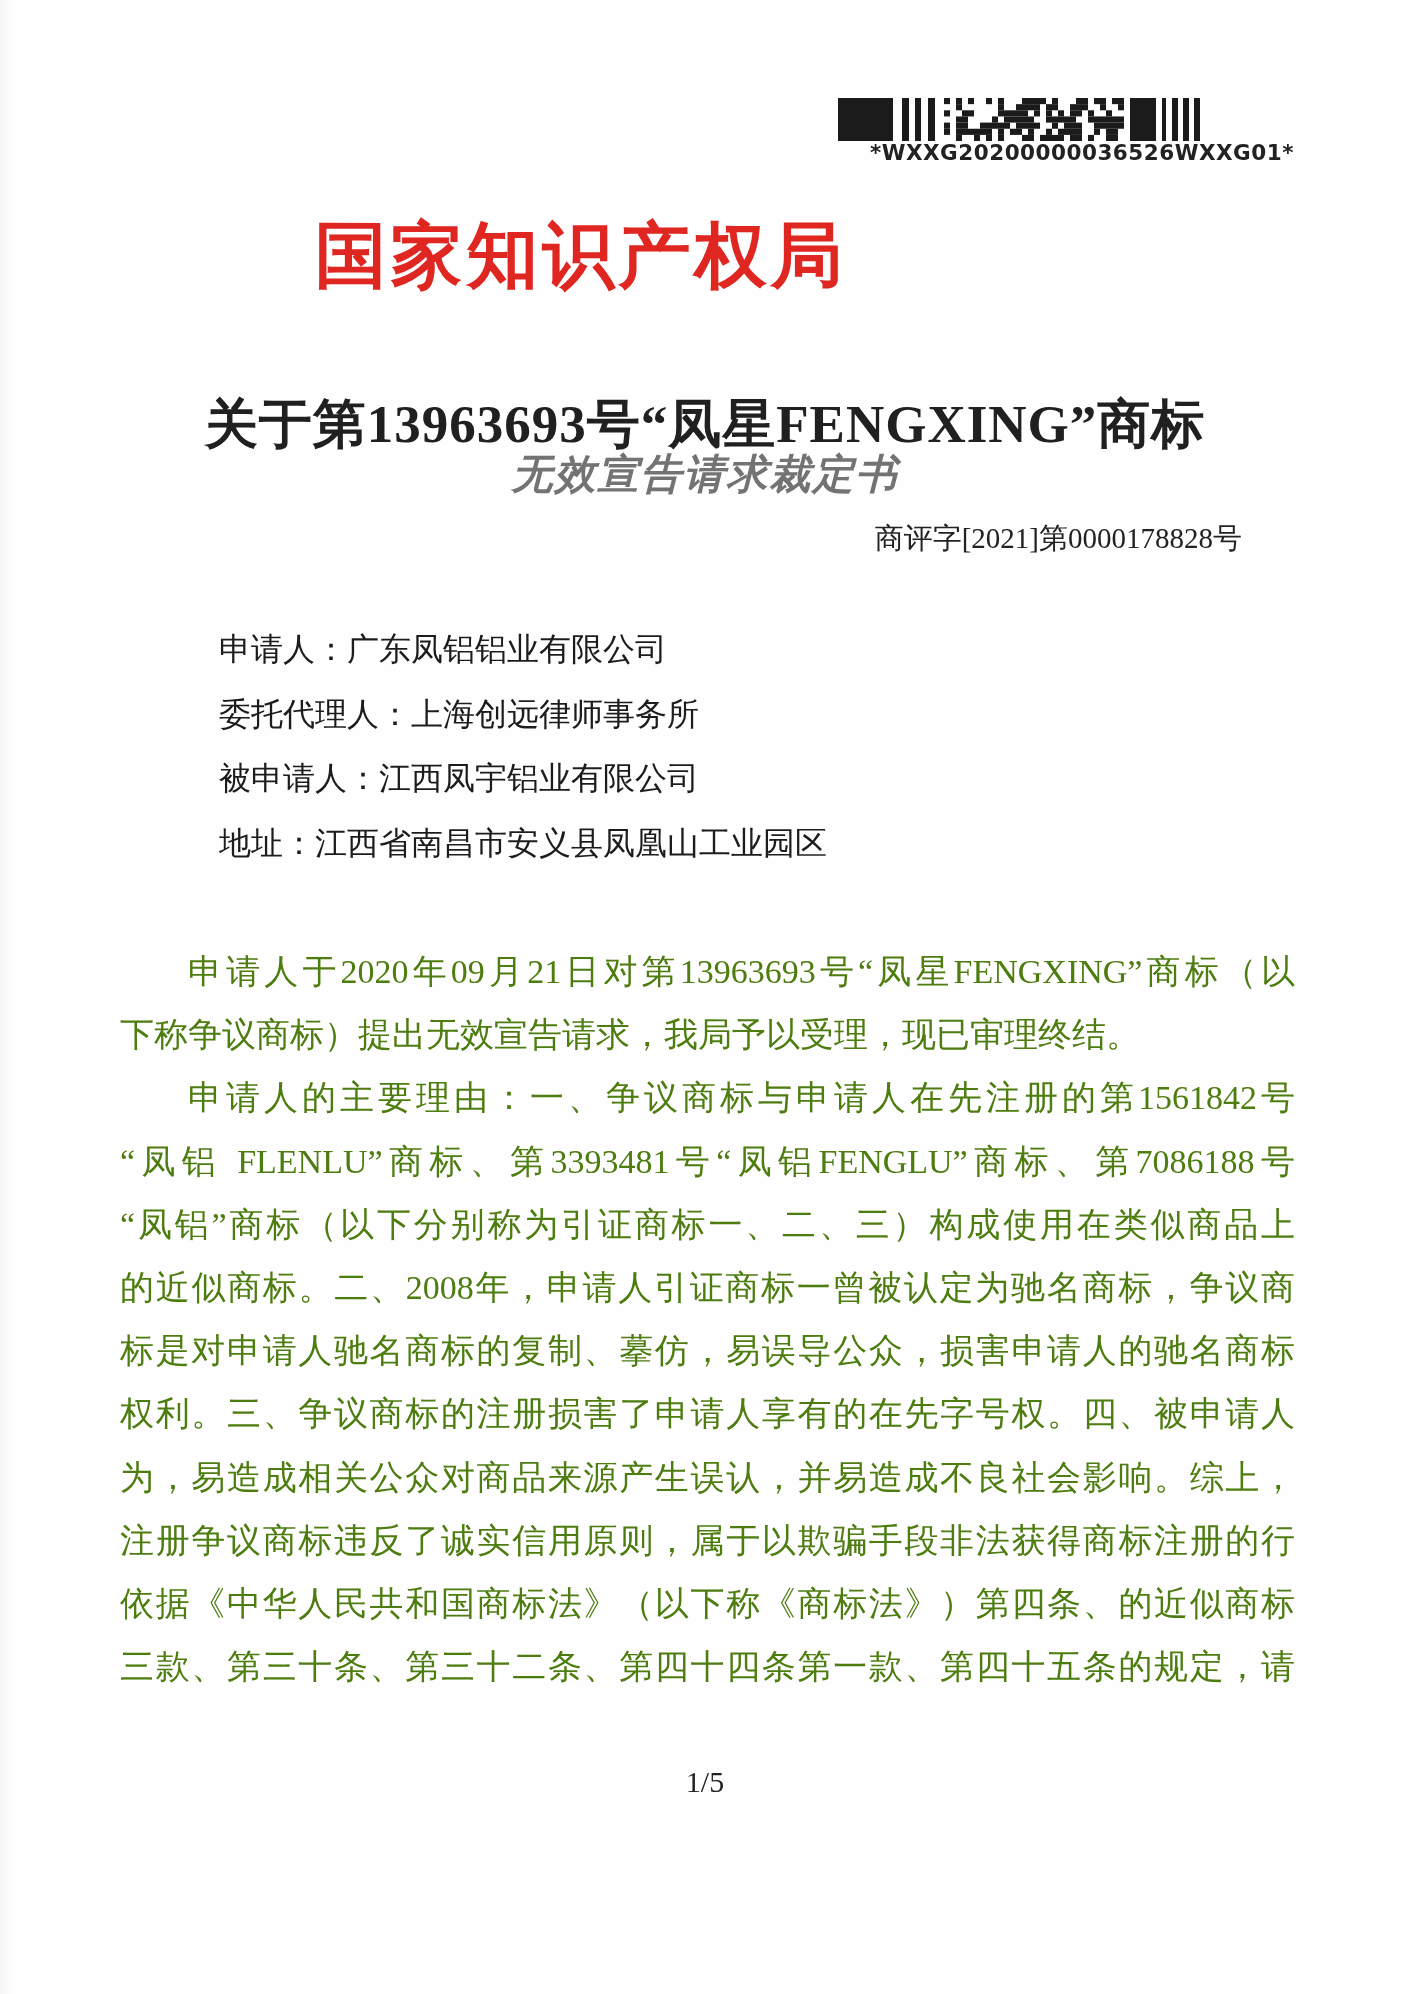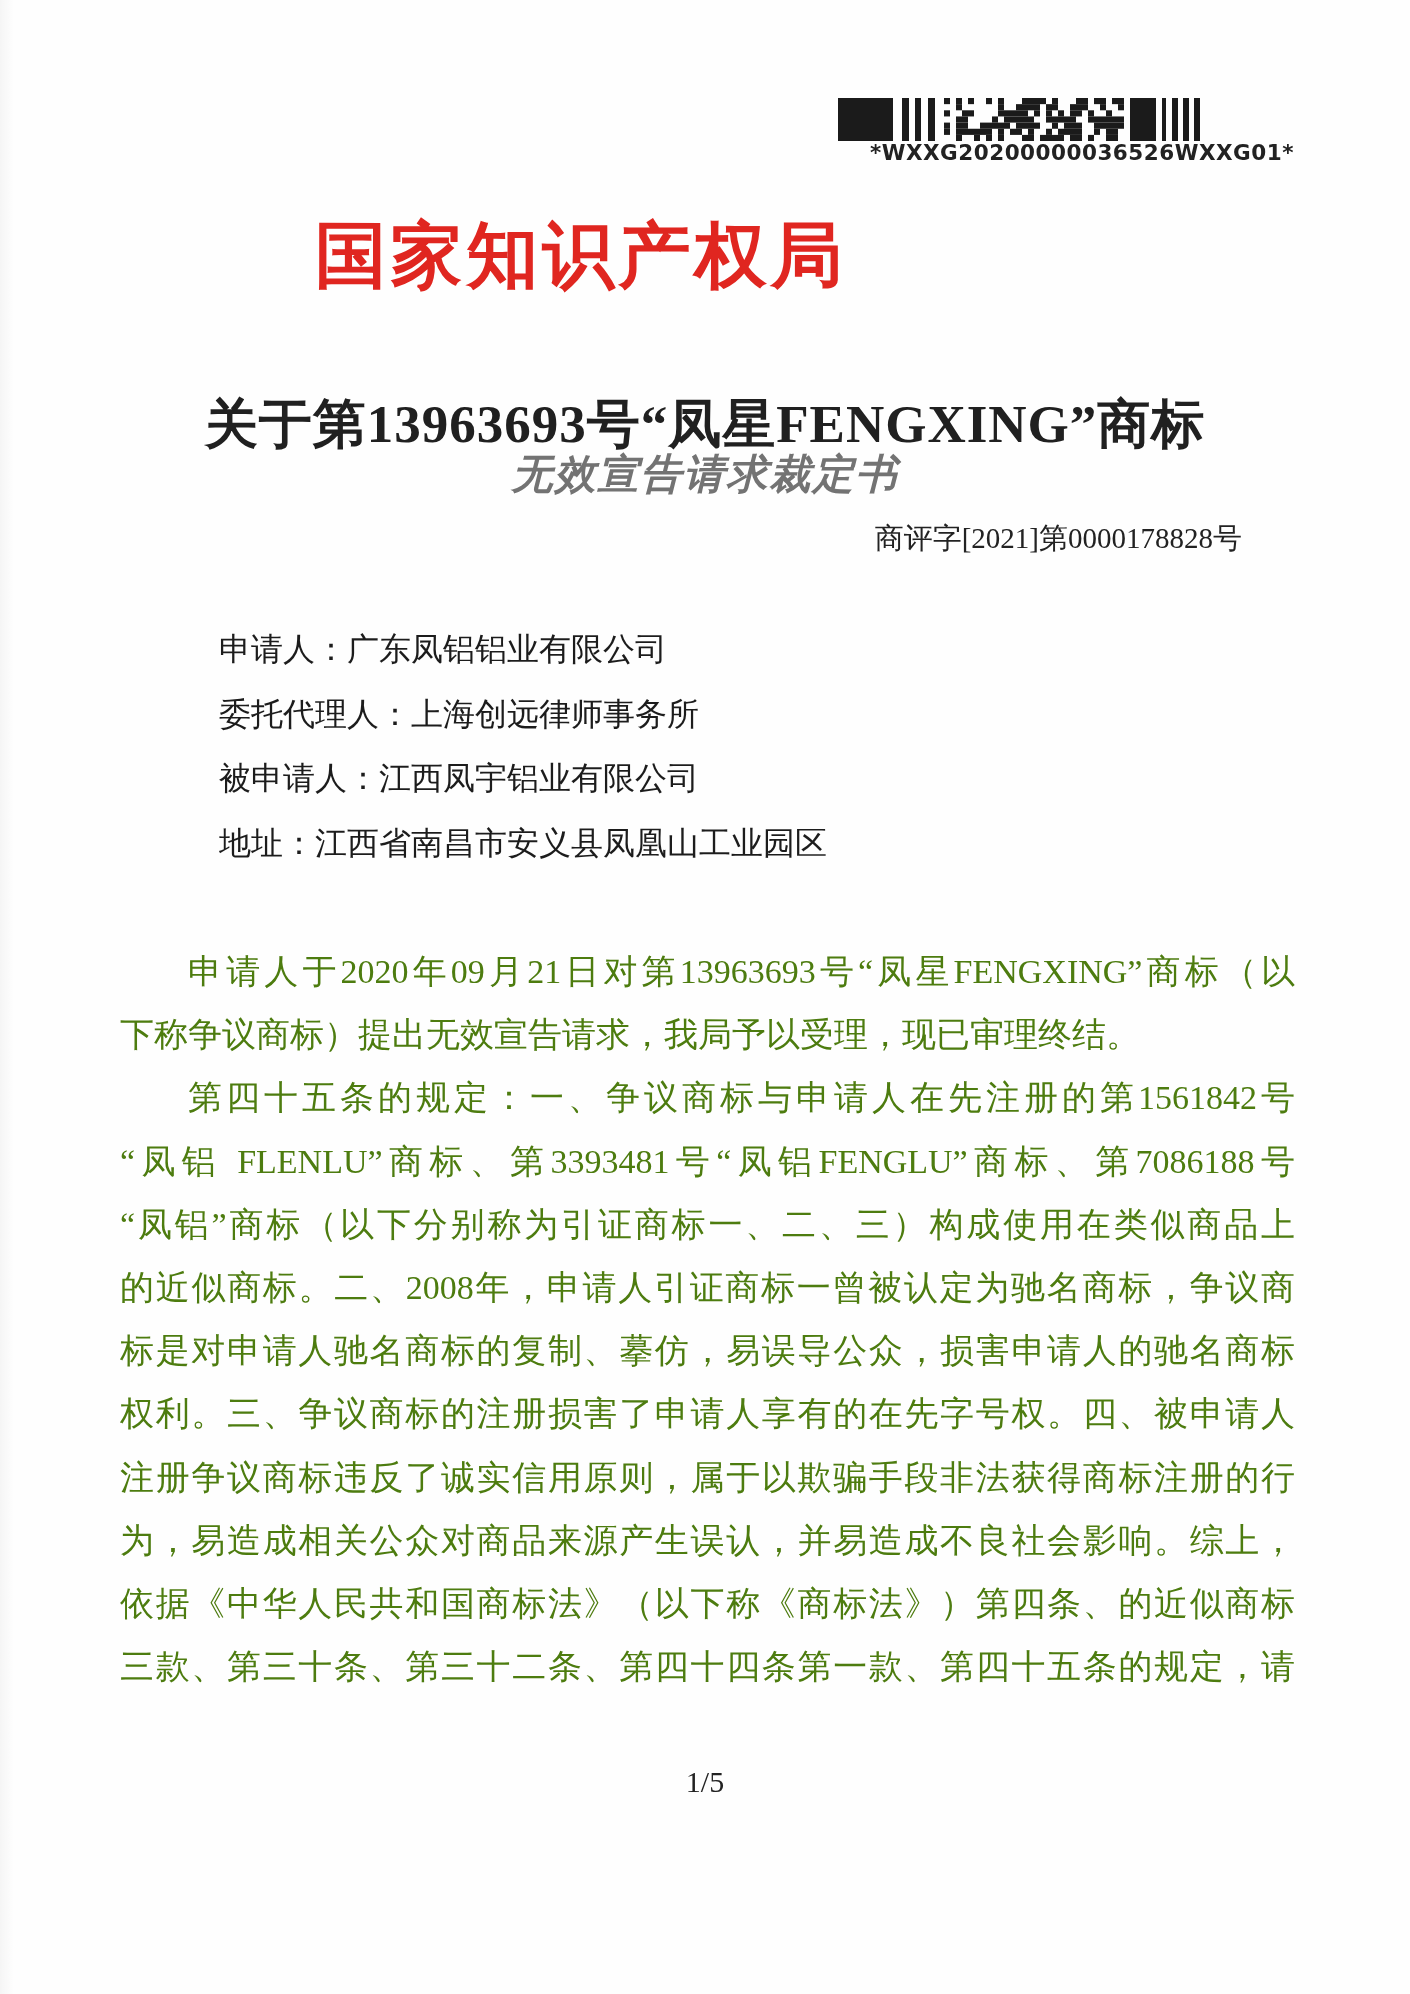--- a/index.html
+++ b/index.html
@@ -222,27 +222,27 @@
   <div class="parties">
     <div class="pline">申请人：广东凤铝铝业有限公司</div>
     <div class="pline">委托代理人：上海创远律师事务所</div>
     <div class="pline">被申请人：江西凤宇铝业有限公司</div>
     <div class="pline">地址：江西省南昌市安义县凤凰山工业园区</div>
   </div>
 
   <div class="body-text">
     <div class="bline indent">申请人于2020年09月21日对第13963693号“凤星FENGXING”商标（以</div>
     <div class="bline noj">下称争议商标）提出无效宣告请求，我局予以受理，现已审理终结。</div>
-    <div class="bline indent">第四十五条的规定：一、争议商标与申请人在先注册的第1561842号</div>
+    <div class="bline indent">申请人的主要理由：一、争议商标与申请人在先注册的第1561842号</div>
     <div class="bline">“凤铝 FLENLU”商标、第3393481号“凤铝FENGLU”商标、第7086188号</div>
     <div class="bline">“凤铝”商标（以下分别称为引证商标一、二、三）构成使用在类似商品上</div>
     <div class="bline">的近似商标。二、2008年，申请人引证商标一曾被认定为驰名商标，争议商</div>
     <div class="bline">标是对申请人驰名商标的复制、摹仿，易误导公众，损害申请人的驰名商标</div>
     <div class="bline">权利。三、争议商标的注册损害了申请人享有的在先字号权。四、被申请人</div>
+    <div class="bline">为，易造成相关公众对商品来源产生误认，并易造成不良社会影响。综上，</div>
     <div class="bline">注册争议商标违反了诚实信用原则，属于以欺骗手段非法获得商标注册的行</div>
-    <div class="bline">为，易造成相关公众对商品来源产生误认，并易造成不良社会影响。综上，</div>
     <div class="bline">依据《中华人民共和国商标法》（以下称《商标法》）第四条、的近似商标</div>
     <div class="bline">三款、第三十条、第三十二条、第四十四条第一款、第四十五条的规定，请</div>
   </div>
 
   <div class="page-number">1/5</div>
 
 </div>
 
 </body></html>

